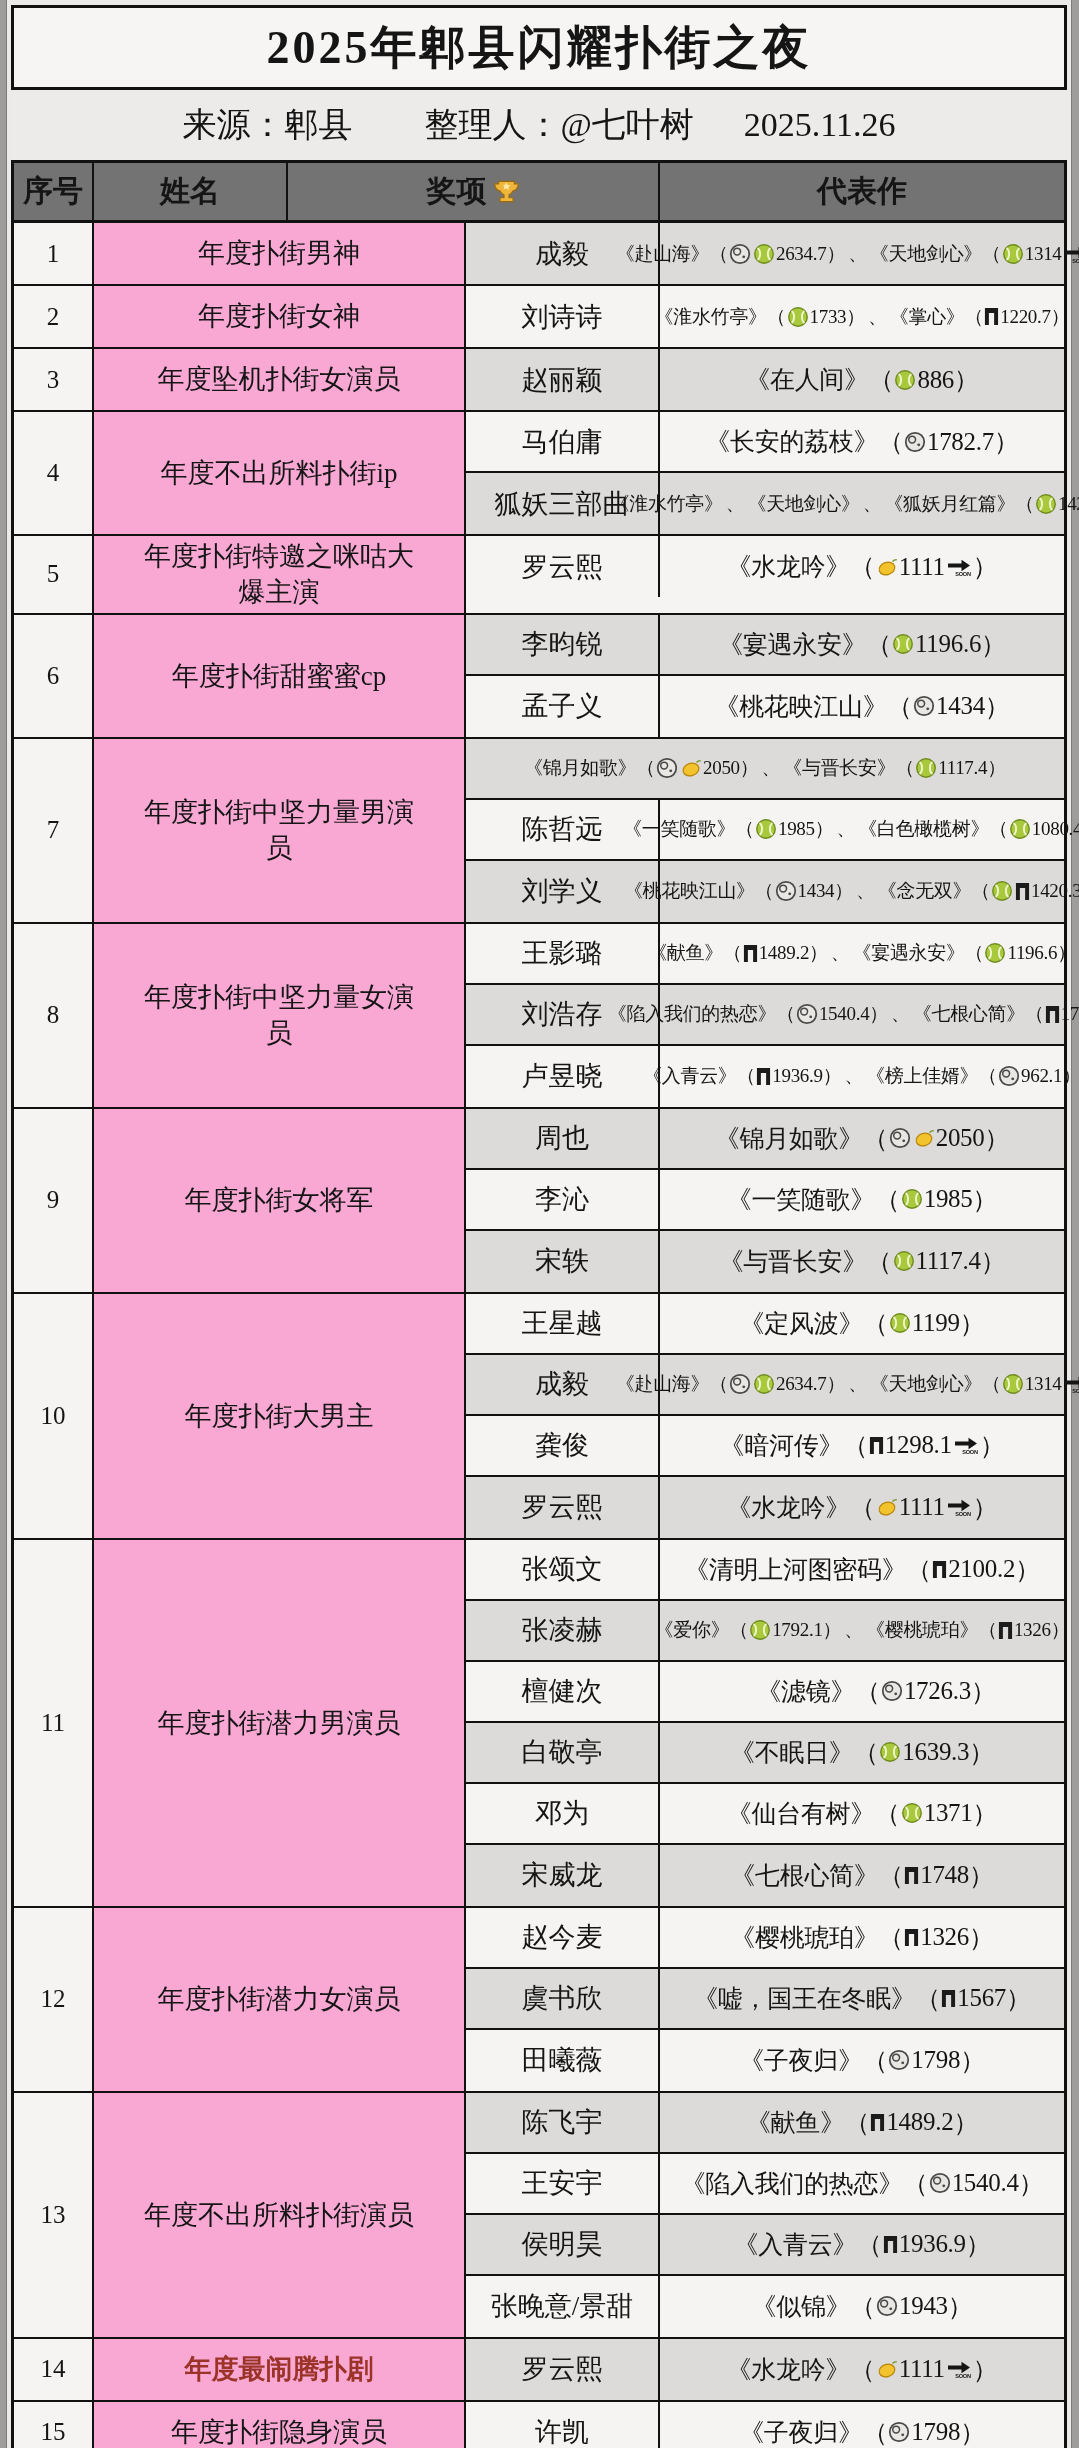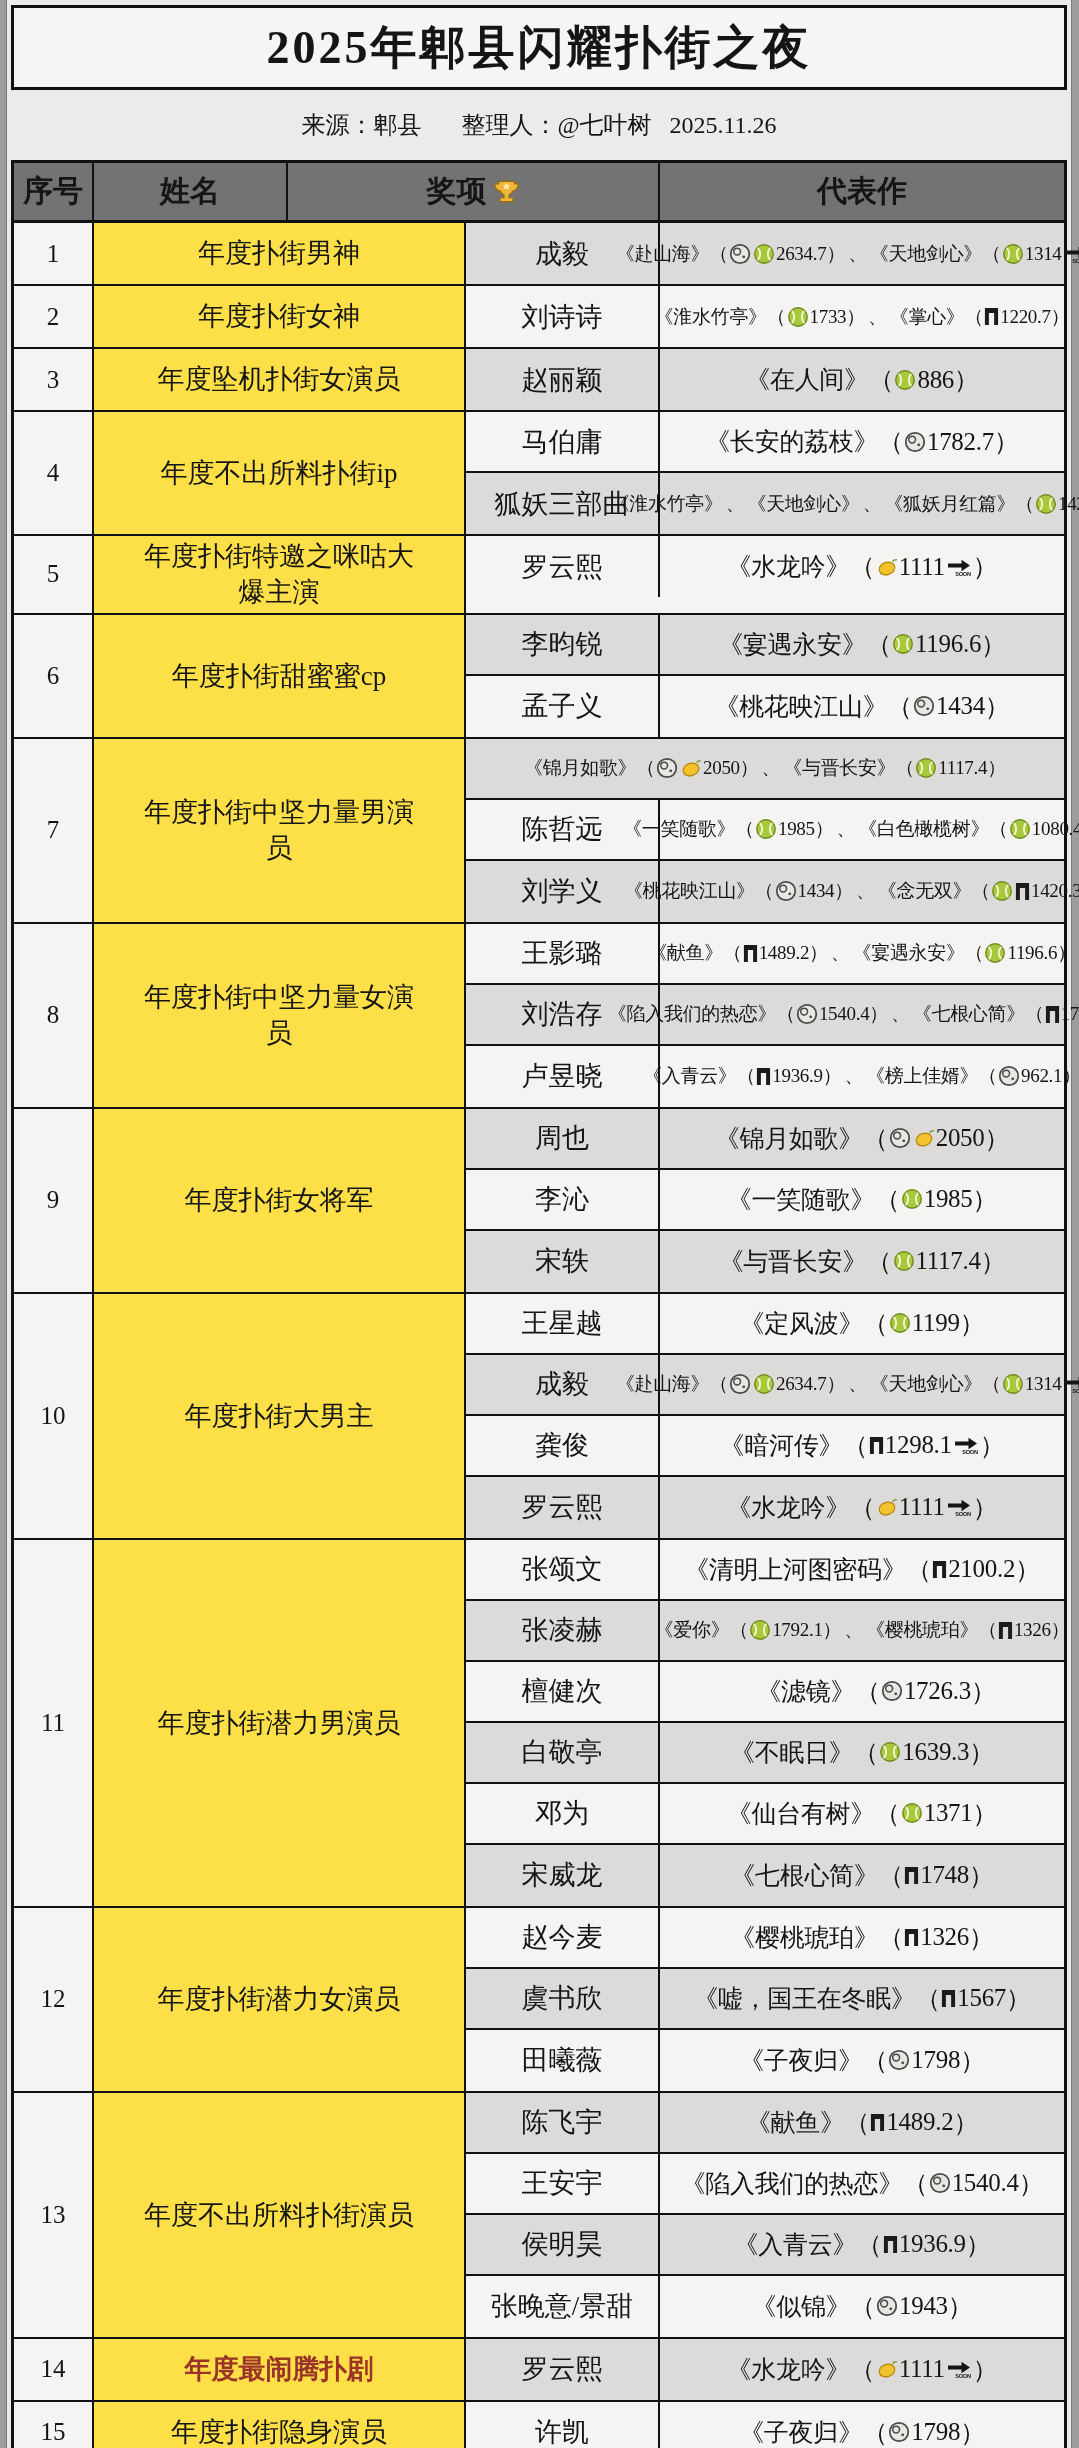--- a/index.html
+++ b/index.html
@@ -2,34 +2,34 @@
 <html><head>
 <meta charset="utf-8">
 <style>
   *{box-sizing:border-box;margin:0;padding:0}
   html,body{width:1079px;height:2448px;overflow:hidden}
   body{background:#9f9d9b;font-family:"Liberation Serif","DejaVu Serif",serif;color:#151515}
   .page{position:absolute;left:6px;top:0;width:1066px;height:2448px;background:#eceae8;
         border-left:1px solid #7d7b79;border-right:1px solid #7d7b79;padding:5px 4px 0 4px}
   .title-box{height:85px;border:3px solid #111;background:#f7f5f3;display:flex;align-items:center;justify-content:center}
   .title-box .t{font-size:46px;font-weight:bold;letter-spacing:3px}
-  .meta{height:70px;display:flex;align-items:center;justify-content:center;gap:40px;font-size:24px;background:#edebe9}
+  .meta{height:70px;display:flex;align-items:center;justify-content:center;gap:72px;font-size:34px;background:#edebe9}
   .meta .d{margin-left:-22px}
   .tbl{border:3px solid #111;border-bottom:none;background:#f5f4f2}
   .hrow{display:flex;background:#737373;border-bottom:3px solid #111;height:60px;font-weight:bold}
   .hcell{display:flex;align-items:center;justify-content:center;font-size:30px;gap:4px}
   .c-no{width:80px;border-right:2px solid #111;flex:none}
   .c-aw{width:372px;border-right:2px solid #111;flex:none}
   .c-nm{width:194px;border-right:2px solid #111;flex:none}
   .c-rep{flex:1 1 auto;min-width:0}
   .group{display:flex;border-bottom:2px solid #111}
   .no-cell{width:80px;flex:none;border-right:2px solid #111;display:flex;align-items:center;justify-content:center;
            font-size:25px;background:#f5f4f2}
   .award-cell{width:372px;flex:none;border-right:2px solid #111;display:flex;align-items:center;justify-content:center;
-           text-align:center;font-size:27px;background:#fde047;padding:2px 40px;line-height:1.35}
+           text-align:center;font-size:27px;background:#f9a8d4;padding:2px 40px;line-height:1.35}
   .rows{flex:1 1 auto;display:flex;flex-direction:column;min-width:0}
   .subrow{display:flex;height:61px;border-bottom:2px solid #111;background:#dcdbd9}
   .subrow.alt{background:#f5f4f2}
   .subrow:last-child{border-bottom:none}
   .name-cell{width:194px;flex:none;border-right:2px solid #111;display:flex;align-items:center;justify-content:center;
            font-size:27px;padding:0 4px;white-space:nowrap}
   .rep-cell{flex:1 1 auto;min-width:0;display:flex;align-items:center;justify-content:center;font-size:25px;
            white-space:nowrap;padding:12px 6px;letter-spacing:-.3px}
   .rep-cell svg{flex:none;margin:0 1px;vertical-align:-4px}
   .wv{font-family:"Liberation Serif",serif}

